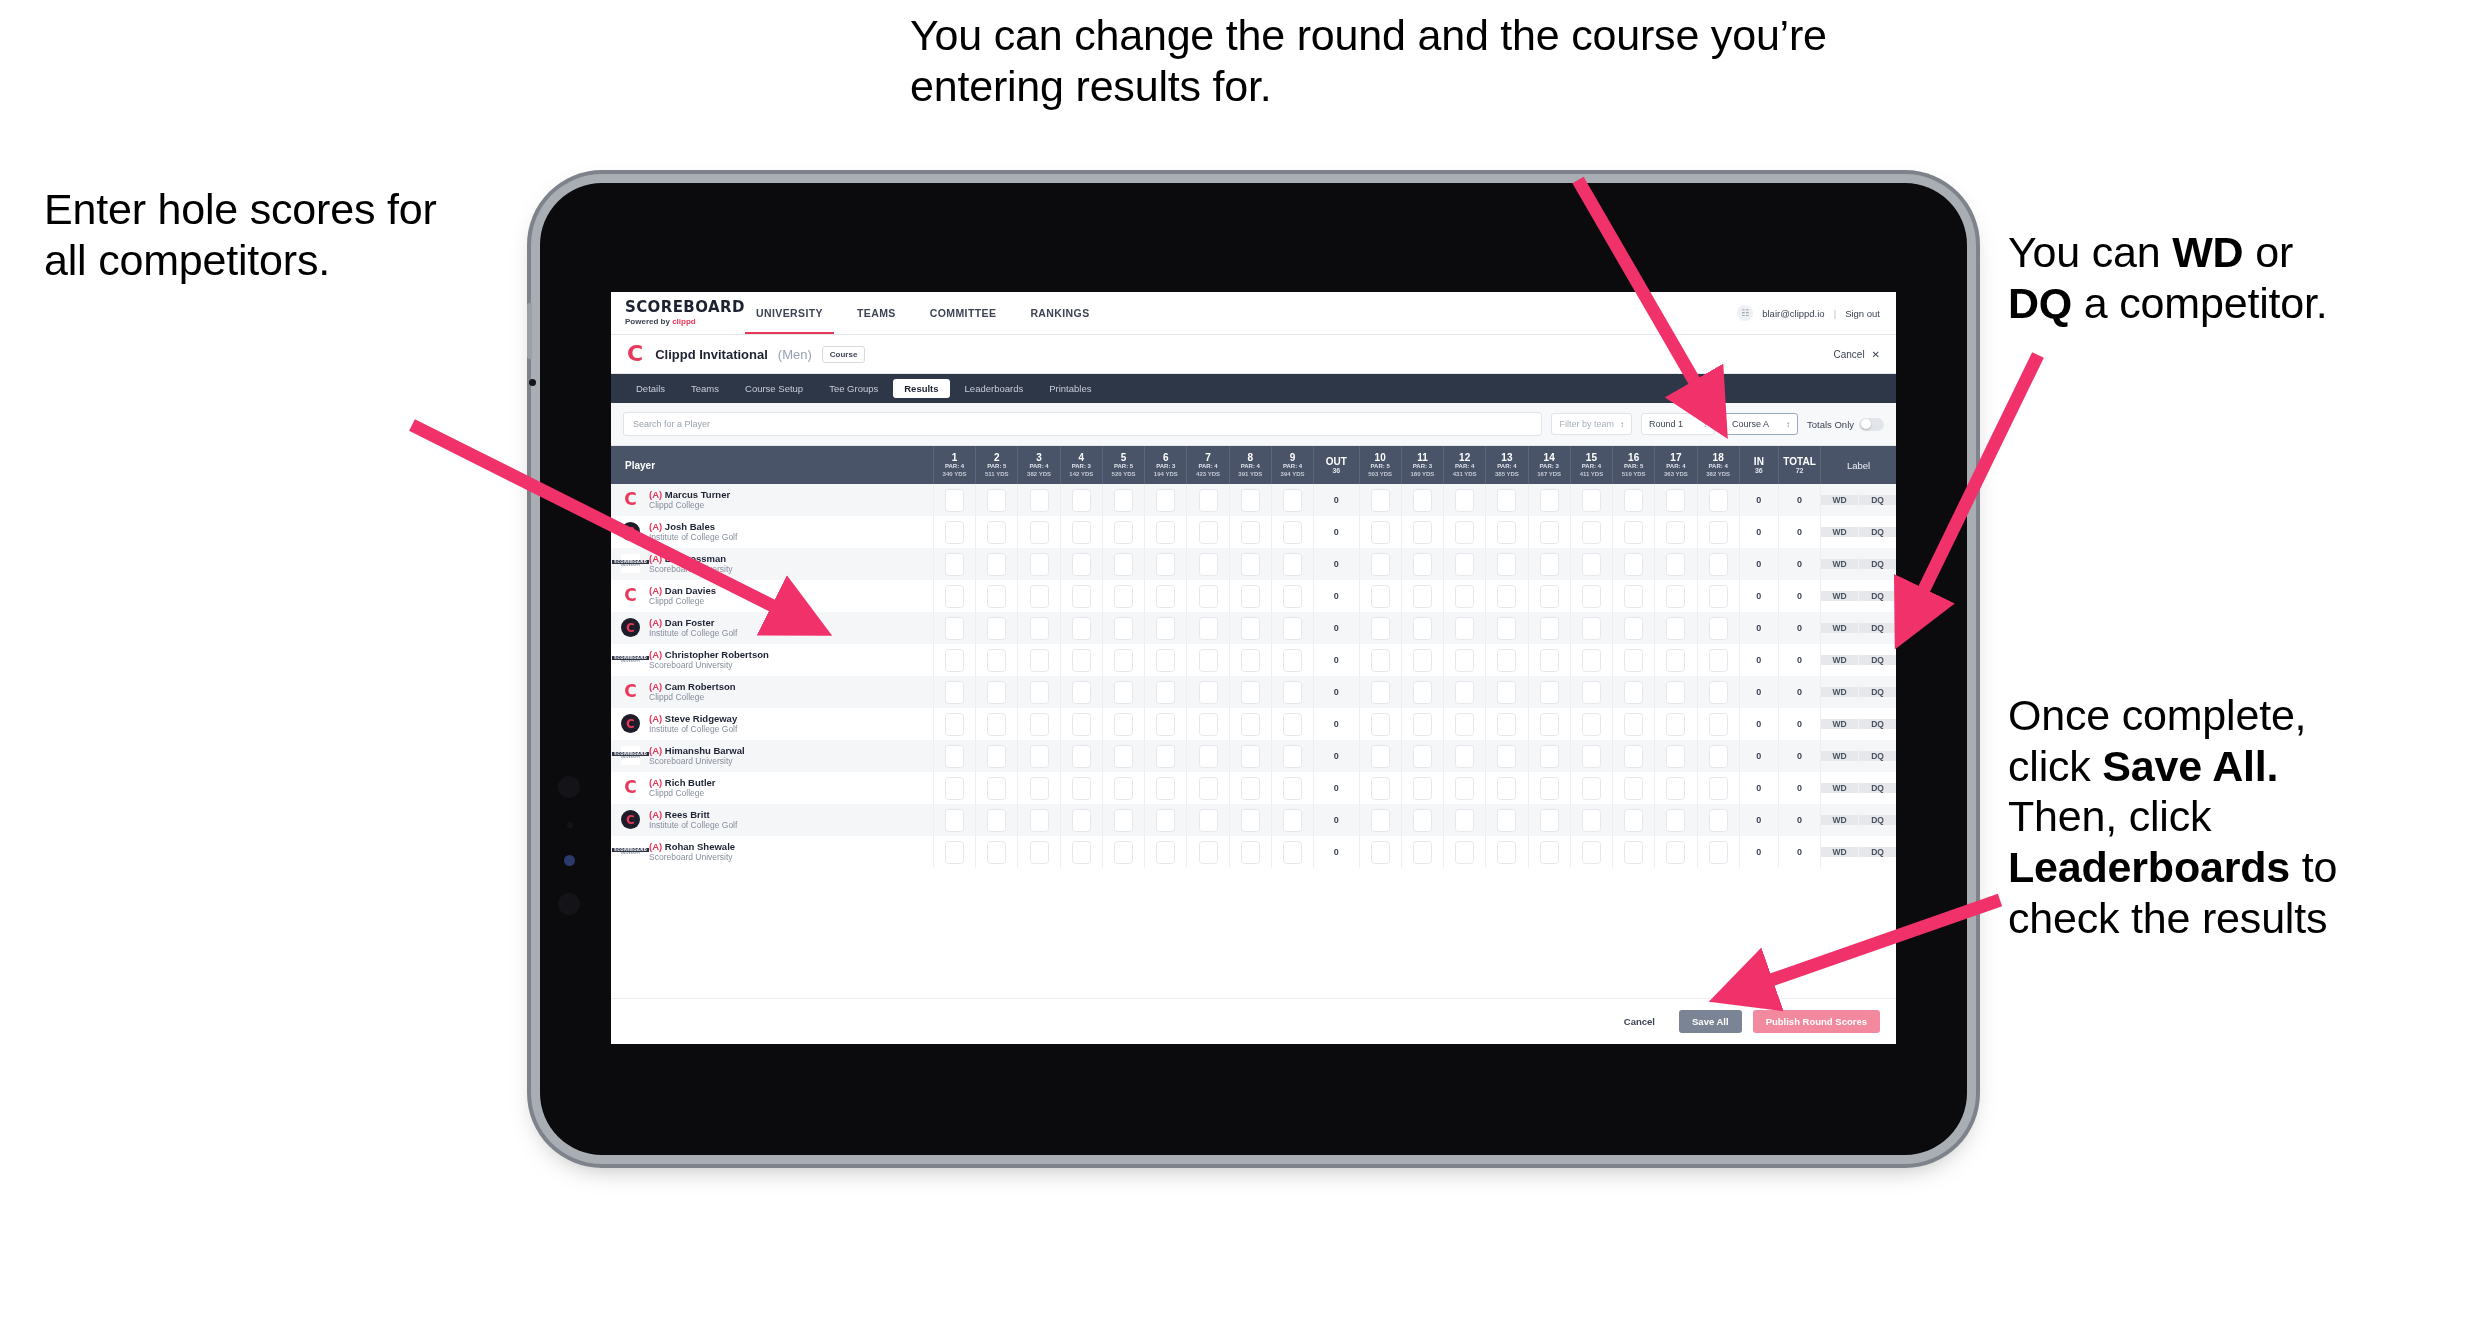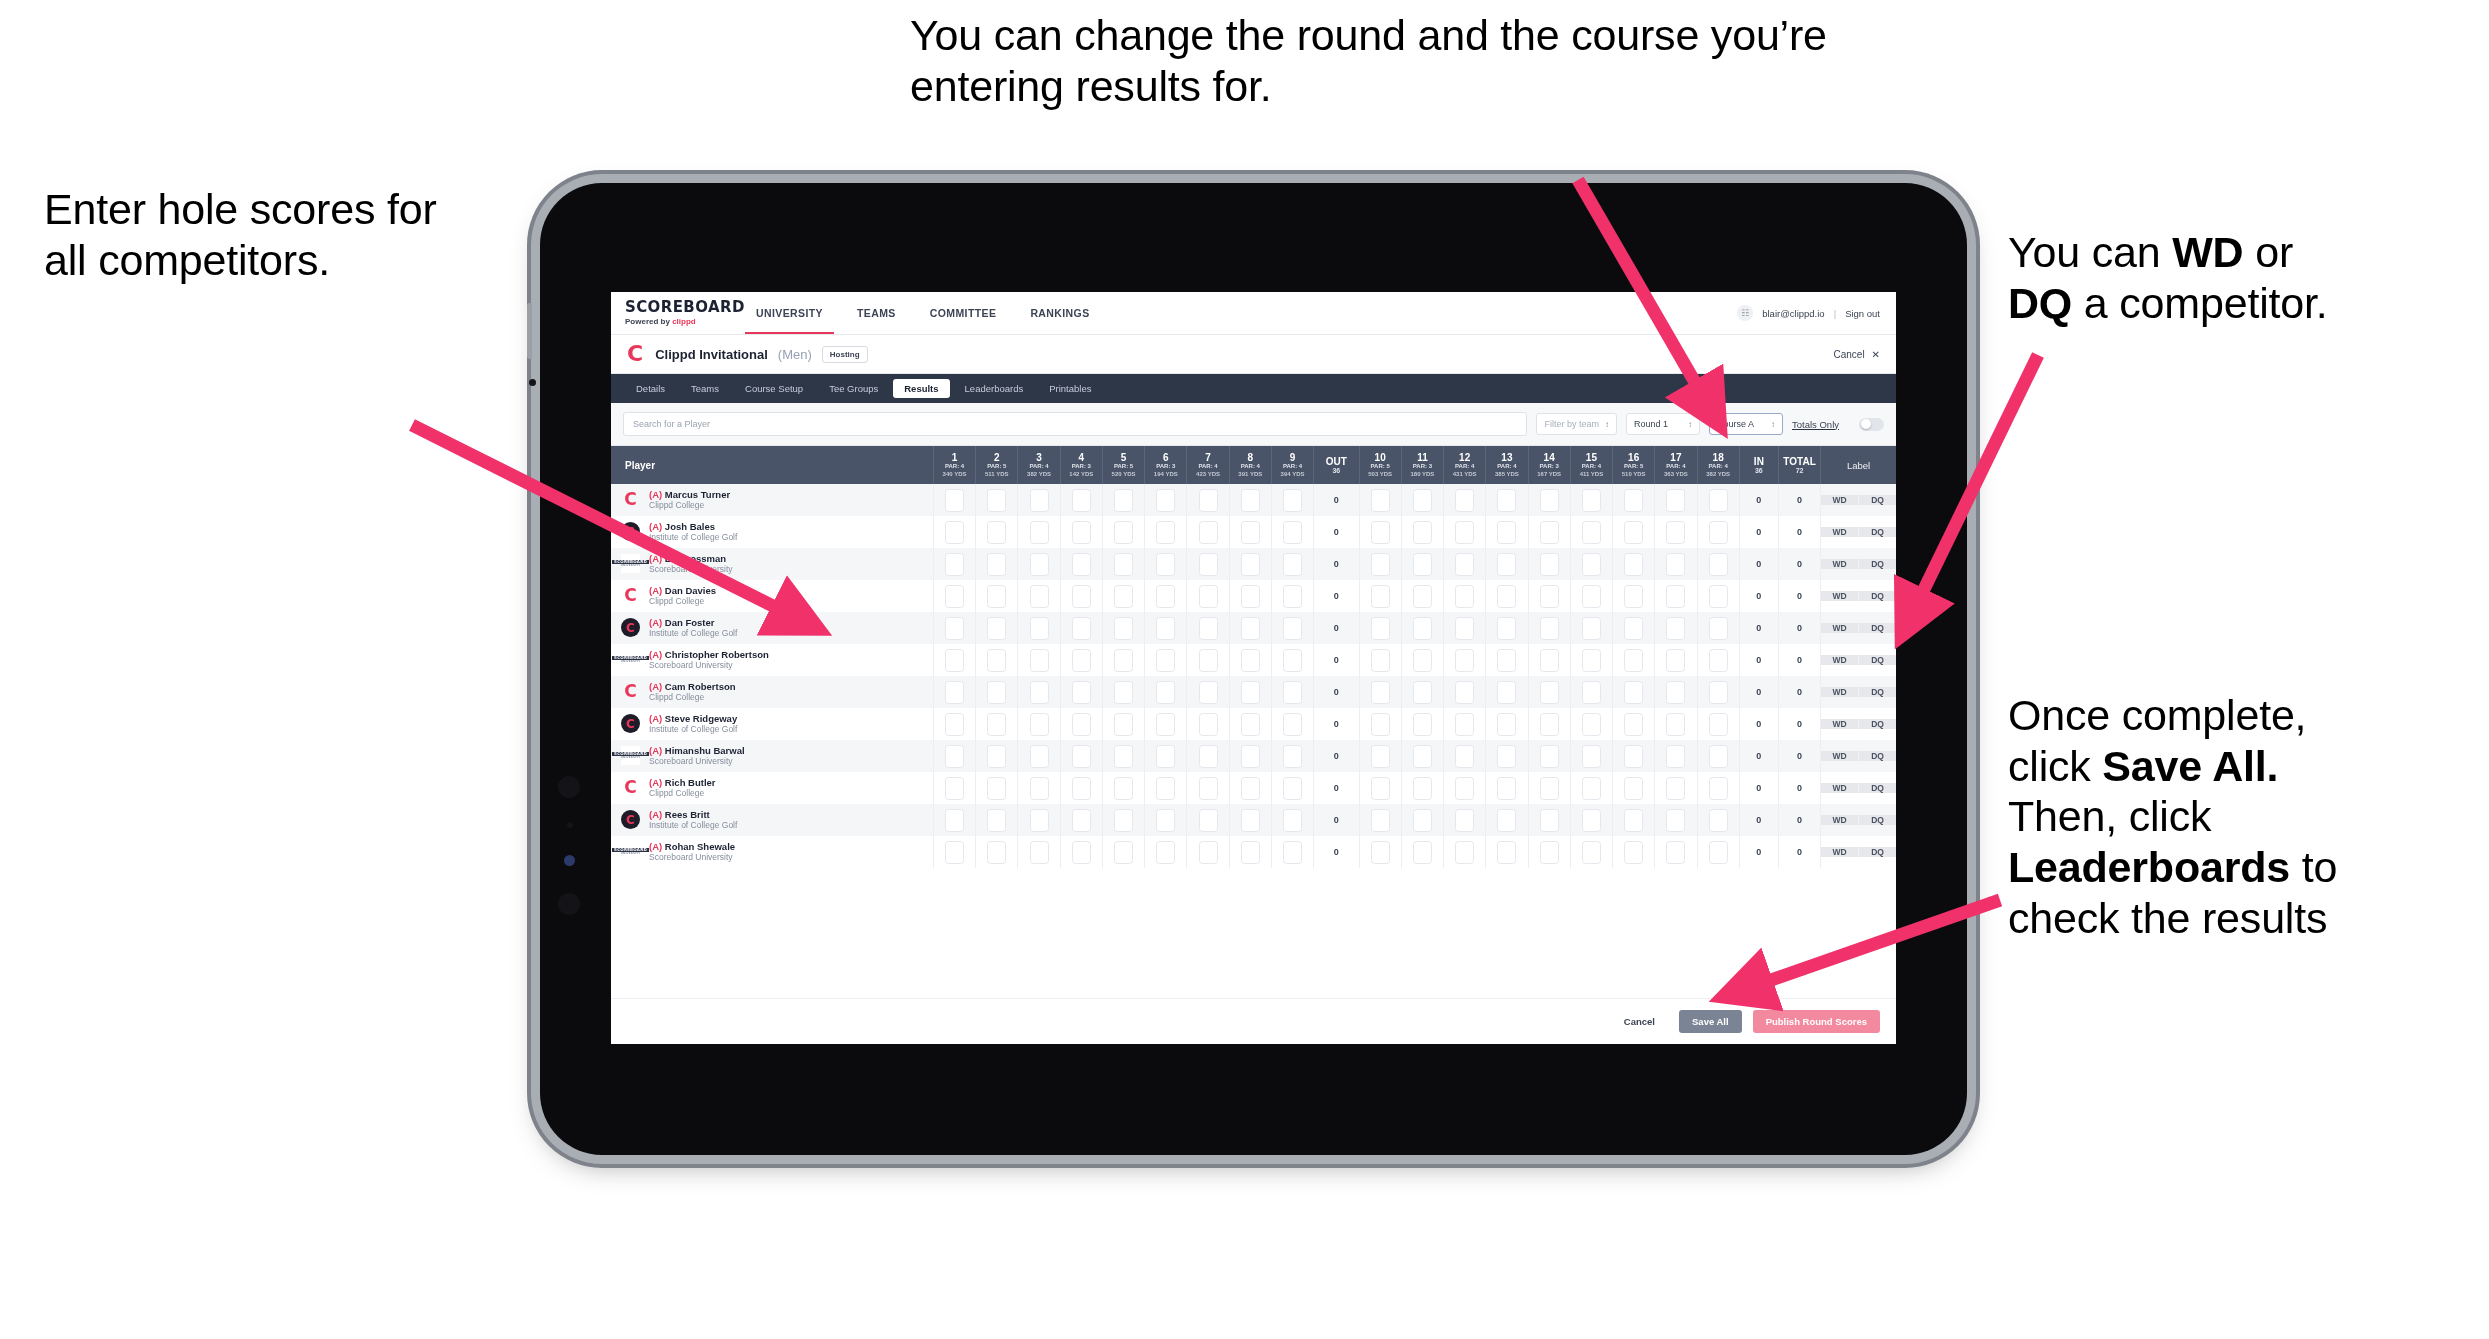--- a/index.html
+++ b/index.html
@@ -209,21 +209,21 @@
     justify-content: space-between;
     padding: 0 7px;
     font-size: 9px;
     color: #3c4354;
     cursor: pointer;
     box-sizing: border-box;
   }
   .selectish.muted { color: #a7aebb; }
   .selectish.hl { border-color: #9aa7c7; }
   .selectish .ch { color: #8b91a0; font-size: 8px; margin-left: 6px; }
-  .totals-wrap { display: flex; align-items: center; gap: 20px; text-decoration: underline; }
+  .totals-wrap { display: flex; align-items: center; gap: 5px; }
   .totals-lbl { font-size: 9.5px; color: #3c4354; }
   .toggle {
     width: 25px; height: 13px;
     border-radius: 7px;
     background: #e2e5ea;
     position: relative;
     cursor: pointer;
   }
   .toggle i {
     position: absolute;
@@ -400,21 +400,21 @@
           <span>blair@clippd.io</span>
           <span class="sep">|</span>
           <a>Sign out</a>
         </div>
       </div>
 
       <div class="tbar">
         <div class="cmark">C</div>
         <div class="tname">Clippd Invitational</div>
         <div class="tgender">(Men)</div>
-        <div class="hosting">Hosting</div>
+        <div class="hosting">Course</div>
         <div class="tbar-right">
           <span>Cancel</span>
           <span>✕</span>
         </div>
       </div>
 
       <div class="subnav">
         <div class="s">Details</div>
         <div class="s">Teams</div>
         <div class="s">Course Setup</div>

